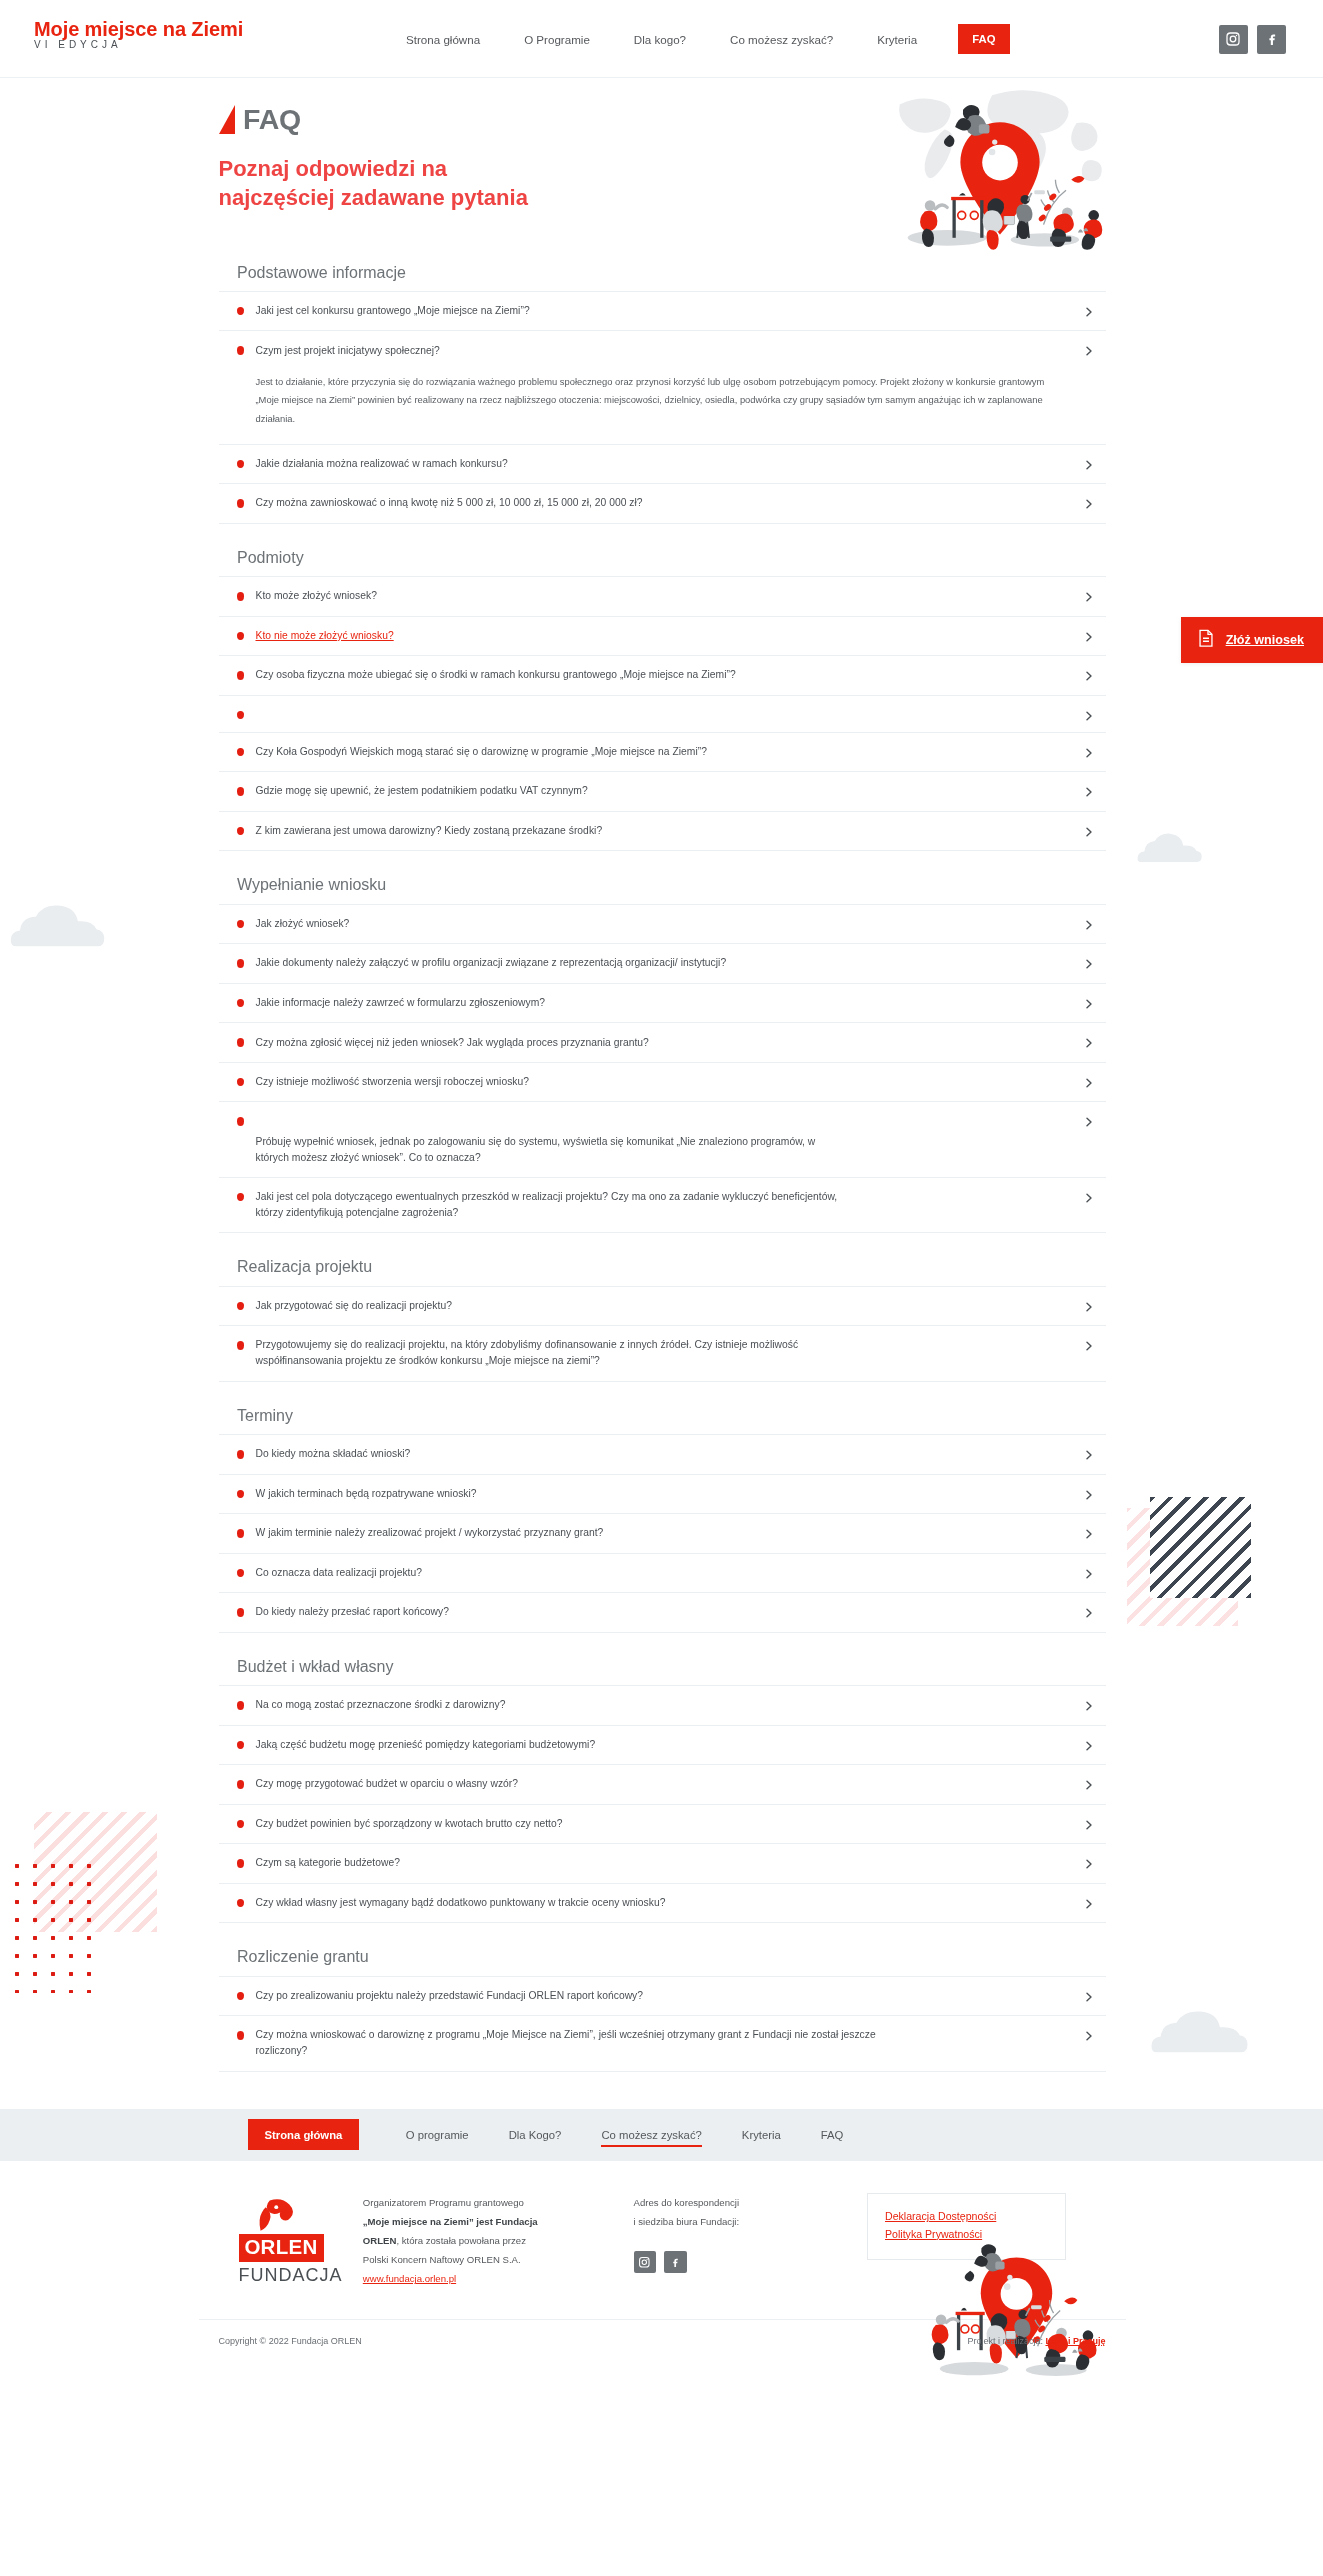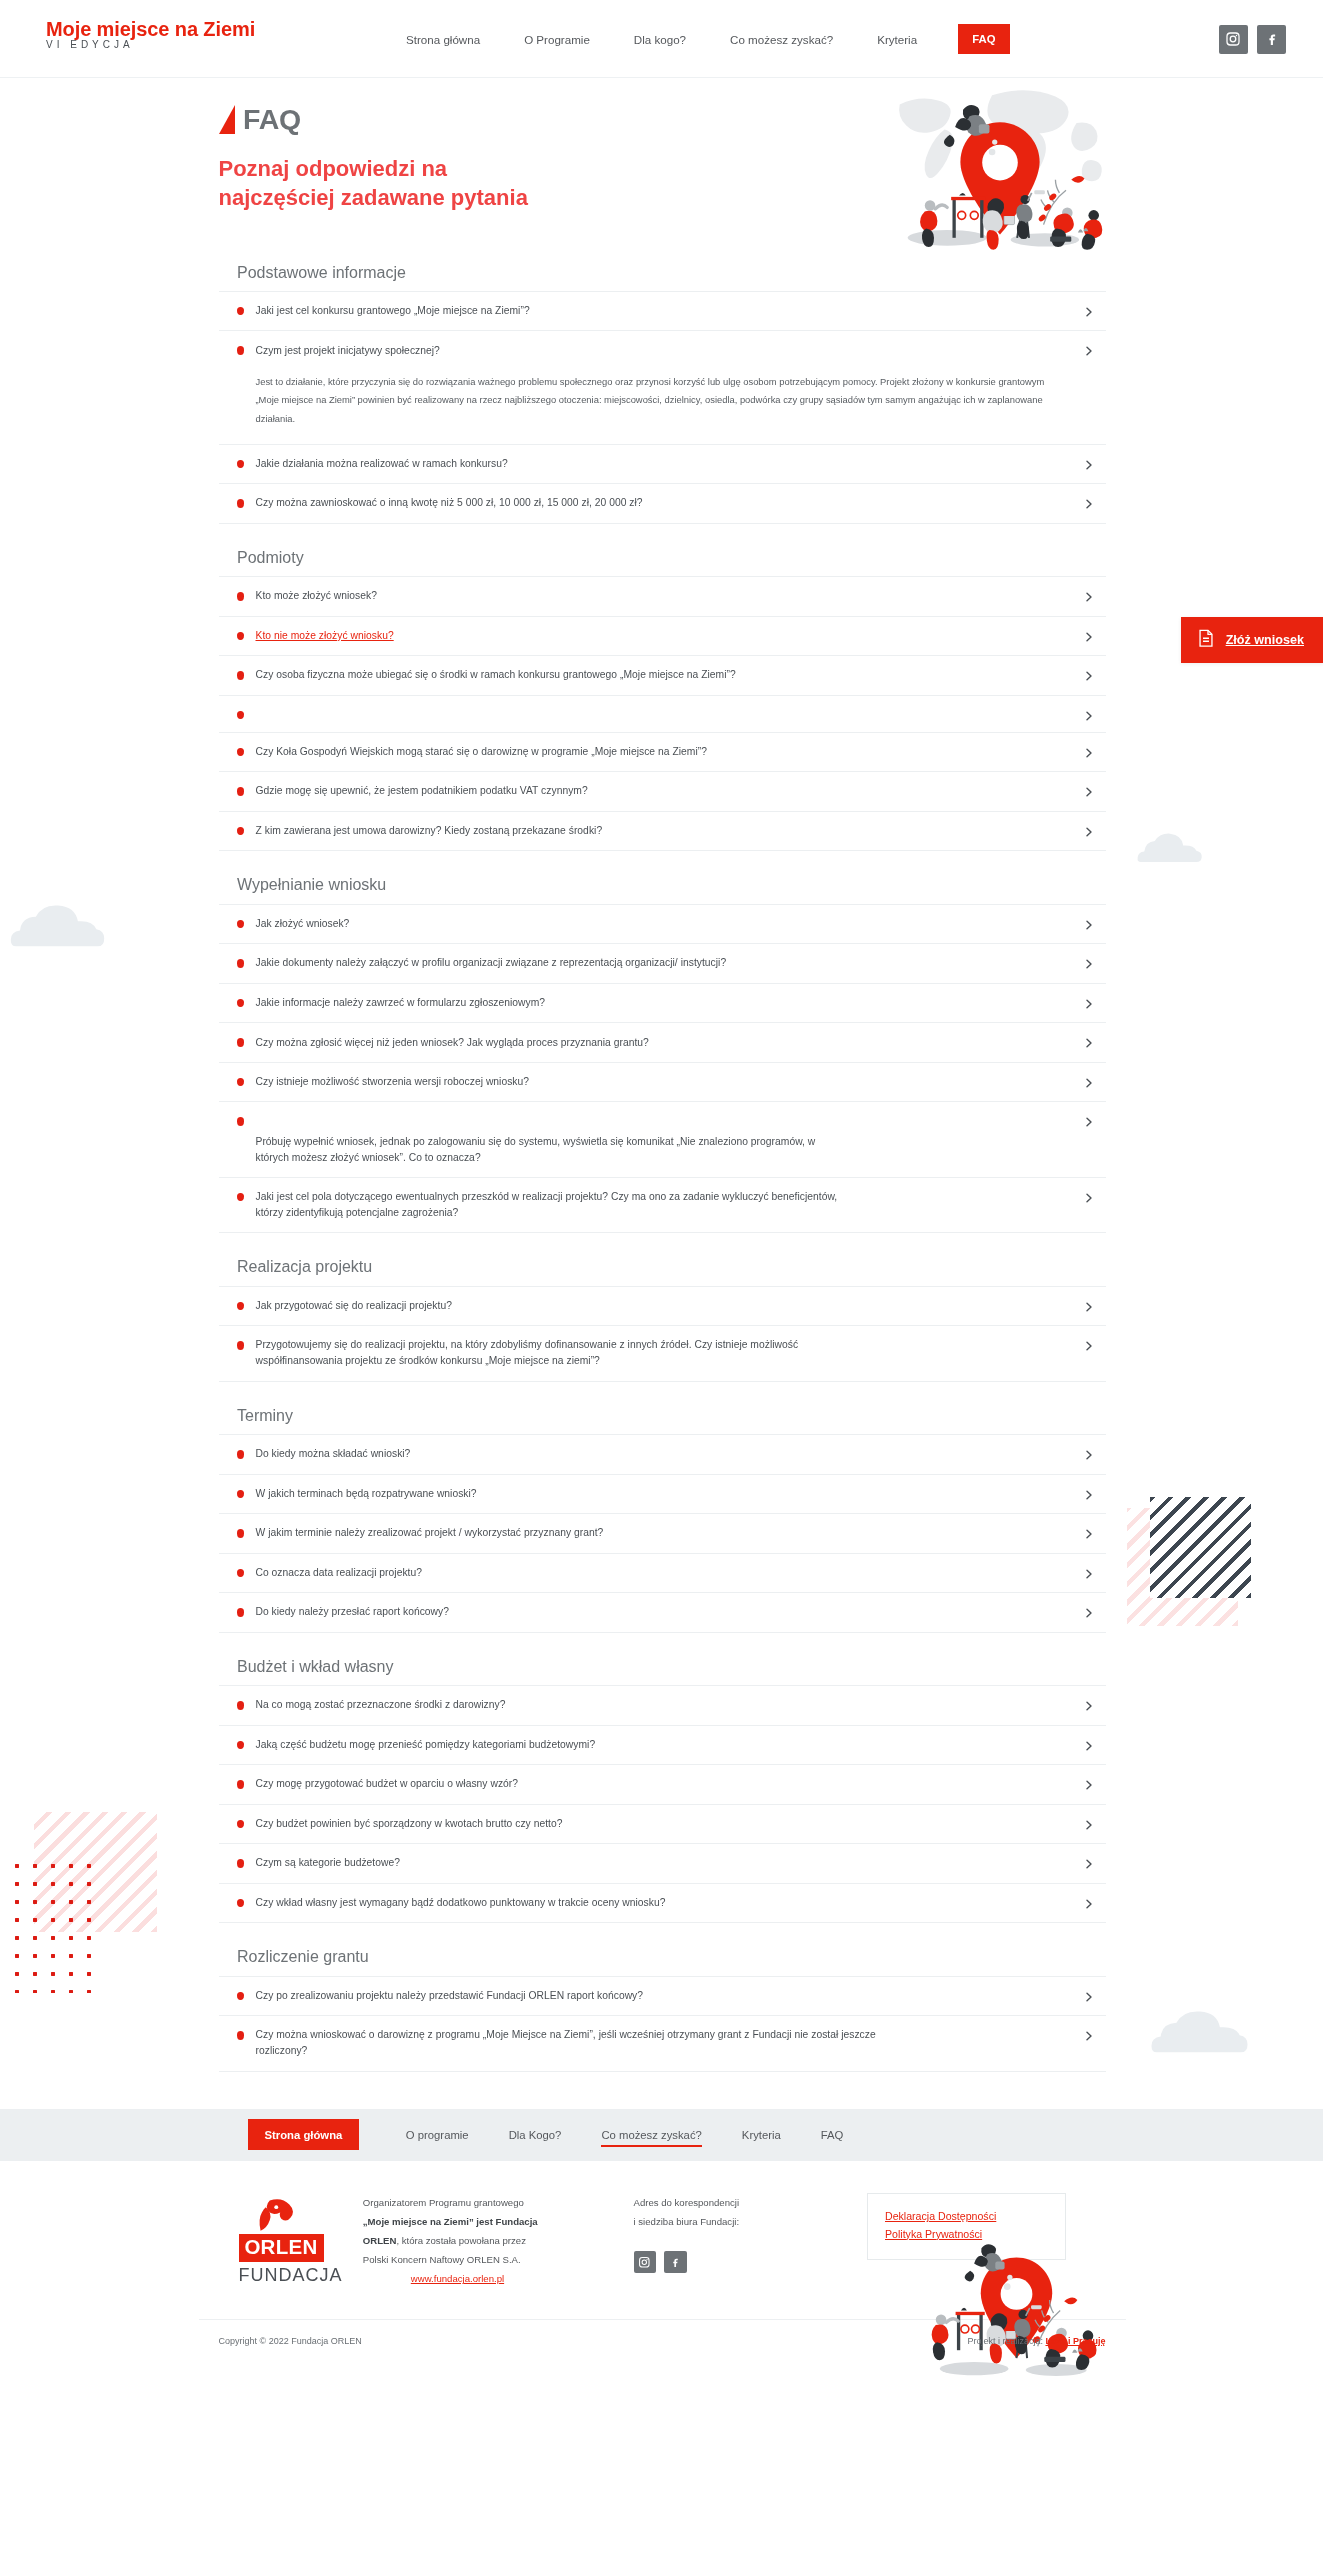--- a/index.html
+++ b/index.html
@@ -15,21 +15,21 @@
   
   .topbar {
     position: relative;
     height: 78px;
     background: #ffffff;
     display: flex;
     align-items: center;
     border-bottom: 0.7px solid #eef1f3;
     z-index: 40;
   }
-  .brand { position: absolute; left: 46px; top: 18.5px; }
+  .brand { position: absolute; left: 34px; top: 18.5px; }
   .brand-title {
     color: #e8230f;
     font-size: 20px;
     font-weight: bold;
     letter-spacing: -0.1px;
     line-height: 1;
     white-space: nowrap;
   }
   .brand-sub {
     color: #4a4f54;
@@ -283,21 +283,21 @@
     text-align: center;
     margin-top: 3.3px;
     font-weight: normal;
   }
   .f-p {
     font-size: 9.6px;
     line-height: 2.0;
     color: #55585c;
   }
   .f-p b { color: #3f4448; }
-  .f-link { color: #e8230f; text-decoration: underline; margin-left: 48px; }
+  .f-link { color: #e8230f; text-decoration: underline; }
   .f-socials { display: flex; gap: 8px; margin-top: 20px; }
   .f-socials .sq-icon { width: 22.5px; height: 22.5px; }
   .links-box {
     border: 1.3px solid #e6eaec;
     padding: 14.6px 17px 16px 17px;
     width: 199px;
   }
   .links-box a {
     display: block;
     color: #e8230f;

